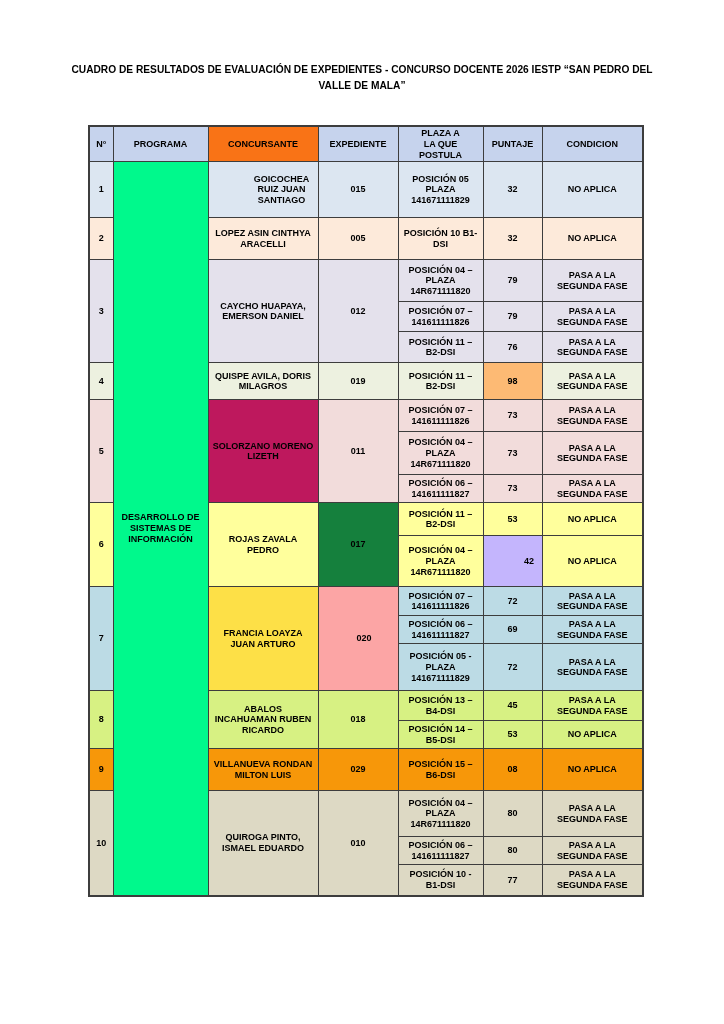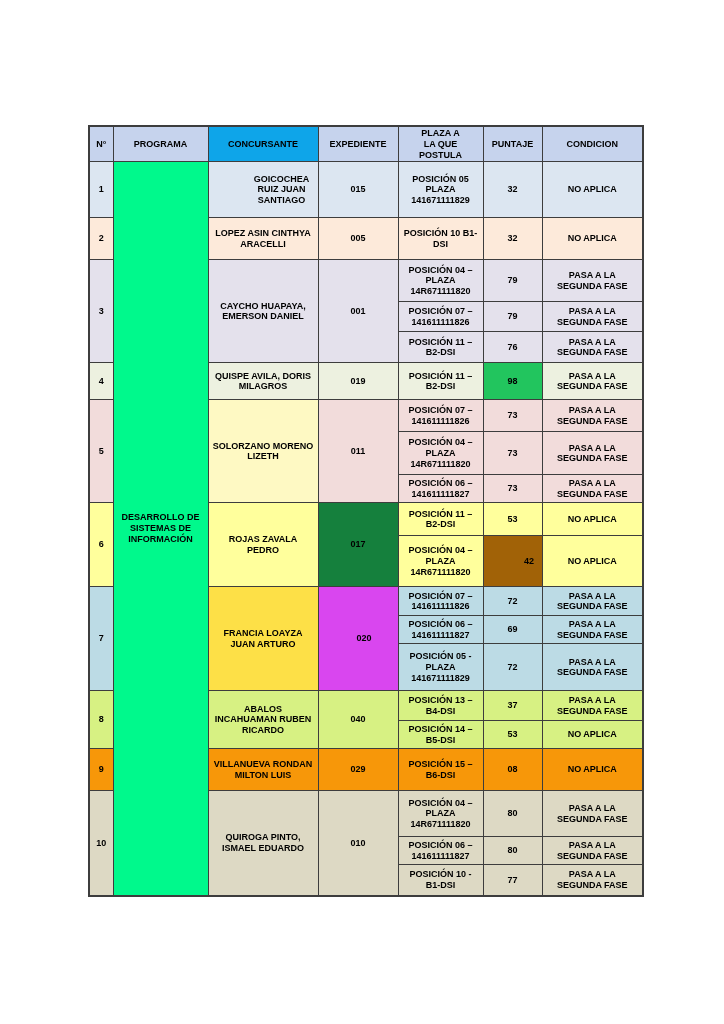--- a/index.html
+++ b/index.html
@@ -28,36 +28,37 @@
   th .hdr-narrow { display:inline-block; max-width:48px; }
   td.concursante { padding:0 15px; }
   td.condicion  { padding:0 10px; }
   td.programa   { padding:0 5px; }
   td.plaza      { padding:1px 4px; }
 </style>
 </head>
 <body>
 
 <div class="page">
+  <div class="title">CUADRO DE RESULTADOS DE EVALUACIÓN DE EXPEDIENTES - CONCURSO DOCENTE 2026 IESTP “SAN PEDRO DEL VALLE DE MALA”</div>
 
   <table class="results">
     <colgroup>
       <col style="width:24px">
       <col style="width:95px">
       <col style="width:110px">
       <col style="width:80px">
       <col style="width:85px">
       <col style="width:59px">
       <col style="width:101px">
     </colgroup>
     <thead>
         <tr>
           <th style="background: rgb(198, 211, 237);"><span>N°</span></th>
           <th style="background: rgb(198, 211, 237);"><span>PROGRAMA</span></th>
-          <th style="background: #0ea5e9;"><span>CONCURSANTE</span></th>
+          <th style="background: #f97316;"><span>CONCURSANTE</span></th>
           <th style="background: rgb(198, 211, 237);"><span>EXPEDIENTE</span></th>
           <th style="background: rgb(198, 211, 237);"><span class="hdr-narrow">PLAZA A LA QUE POSTULA</span></th>
           <th style="background: rgb(198, 211, 237);"><span>PUNTAJE</span></th>
           <th style="background: rgb(198, 211, 237);"><span>CONDICION</span></th>
         </tr>
       </thead>
     <tbody>
         <tr style="height: 56px;">
           <td class="num" style="background: rgb(220, 230, 241);">1</td>
           <td class="programa" rowspan="20" style="background: rgb(0, 249, 140);">DESARROLLO DE SISTEMAS DE INFORMACIÓN</td>
@@ -71,46 +72,46 @@
           <td class="num" style="background: rgb(253, 234, 218);">2</td>
           <td class="concursante" style="background: rgb(253, 234, 218);">LOPEZ ASIN CINTHYA ARACELLI</td>
           <td class="expediente" style="background: rgb(253, 234, 218);">005</td>
           <td class="plaza" style="background: rgb(253, 234, 218);">POSICIÓN 10 B1-DSI</td>
           <td class="puntaje" style="background: rgb(253, 234, 218);">32</td>
           <td class="condicion" style="background: rgb(253, 234, 218);">NO APLICA</td>
         </tr>
         <tr style="height: 42px;">
           <td class="num" rowspan="3" style="background: rgb(228, 225, 236);">3</td>
           <td class="concursante" rowspan="3" style="background: rgb(228, 225, 236);">CAYCHO HUAPAYA, EMERSON DANIEL</td>
-          <td class="expediente" rowspan="3" style="background: rgb(228, 225, 236);">001</td>
+          <td class="expediente" rowspan="3" style="background: rgb(228, 225, 236);">012</td>
           <td class="plaza" style="background: rgb(228, 225, 236);">POSICIÓN 04 – PLAZA 14R671111820</td>
           <td class="puntaje" style="background: rgb(228, 225, 236);">79</td>
           <td class="condicion" style="background: rgb(228, 225, 236);">PASA A LA SEGUNDA FASE</td>
         </tr>
         <tr style="height: 30px;">
           <td class="plaza" style="background: rgb(228, 225, 236);">POSICIÓN 07 – 141611111826</td>
           <td class="puntaje" style="background: rgb(228, 225, 236);">79</td>
           <td class="condicion" style="background: rgb(228, 225, 236);">PASA A LA SEGUNDA FASE</td>
         </tr>
         <tr style="height: 31px;">
           <td class="plaza" style="background: rgb(228, 225, 236);">POSICIÓN 11 – B2-DSI</td>
           <td class="puntaje" style="background: rgb(228, 225, 236);">76</td>
           <td class="condicion" style="background: rgb(228, 225, 236);">PASA A LA SEGUNDA FASE</td>
         </tr>
         <tr style="height: 37px;">
           <td class="num" style="background: rgb(237, 241, 224);">4</td>
           <td class="concursante" style="background: rgb(237, 241, 224);">QUISPE AVILA, DORIS MILAGROS</td>
           <td class="expediente" style="background: rgb(237, 241, 224);">019</td>
           <td class="plaza" style="background: rgb(237, 241, 224);">POSICIÓN 11 – B2-DSI</td>
-          <td class="puntaje" style="background: #22c55e; margin-top: 45px;">98</td>
+          <td class="puntaje" style="background: #fdba74; margin-top: 45px;">98</td>
           <td class="condicion" style="background: rgb(237, 241, 224);">PASA A LA SEGUNDA FASE</td>
         </tr>
         <tr style="height: 32px;">
           <td class="num" rowspan="3" style="background: rgb(242, 220, 219);">5</td>
-          <td class="concursante" rowspan="3" style="background: #fef9c3;">SOLORZANO MORENO LIZETH</td>
+          <td class="concursante" rowspan="3" style="background: #be185d;">SOLORZANO MORENO LIZETH</td>
           <td class="expediente" rowspan="3" style="background: rgb(242, 220, 219);">011</td>
           <td class="plaza" style="background: rgb(242, 220, 219);">POSICIÓN 07 – 141611111826</td>
           <td class="puntaje" style="background: rgb(242, 220, 219);">73</td>
           <td class="condicion" style="background: rgb(242, 220, 219);">PASA A LA SEGUNDA FASE</td>
         </tr>
         <tr style="height: 43px;">
           <td class="plaza" style="background: rgb(242, 220, 219);">POSICIÓN 04 – PLAZA 14R671111820</td>
           <td class="puntaje" style="background: rgb(242, 220, 219);">73</td>
           <td class="condicion" style="background: rgb(242, 220, 219);">PASA A LA SEGUNDA FASE</td>
         </tr>
@@ -122,47 +123,47 @@
         <tr style="height: 33px;">
           <td class="num" rowspan="2" style="background: rgb(255, 255, 156);">6</td>
           <td class="concursante" rowspan="2" style="background: rgb(255, 255, 156);">ROJAS ZAVALA PEDRO</td>
           <td class="expediente" rowspan="2" style="background: #15803d;">017</td>
           <td class="plaza" style="background: rgb(255, 255, 156);">POSICIÓN 11 – B2-DSI</td>
           <td class="puntaje" style="background: rgb(255, 255, 156);">53</td>
           <td class="condicion" style="background: rgb(255, 255, 156);">NO APLICA</td>
         </tr>
         <tr style="height: 51px;">
           <td class="plaza" style="background: rgb(255, 255, 156);">POSICIÓN 04 – PLAZA 14R671111820</td>
-          <td class="puntaje" style="background: #a16207; padding-left: 37px;">42</td>
+          <td class="puntaje" style="background: #c4b5fd; padding-left: 37px;">42</td>
           <td class="condicion" style="background: rgb(255, 255, 156);">NO APLICA</td>
         </tr>
         <tr style="height: 29px;">
           <td class="num" rowspan="3" style="background: rgb(188, 219, 229);">7</td>
           <td class="concursante" rowspan="3" style="background: #fde047;">FRANCIA LOAYZA JUAN ARTURO</td>
-          <td class="expediente" rowspan="3" style="background: #d946ef; padding-left: 16px;">020</td>
+          <td class="expediente" rowspan="3" style="background: #fca5a5; padding-left: 16px;">020</td>
           <td class="plaza" style="background: rgb(188, 219, 229);">POSICIÓN 07 – 141611111826</td>
           <td class="puntaje" style="background: rgb(188, 219, 229);">72</td>
           <td class="condicion" style="background: rgb(188, 219, 229);">PASA A LA SEGUNDA FASE</td>
         </tr>
         <tr style="height: 28px;">
           <td class="plaza" style="background: rgb(188, 219, 229);">POSICIÓN 06 – 141611111827</td>
           <td class="puntaje" style="background: rgb(188, 219, 229);">69</td>
           <td class="condicion" style="background: rgb(188, 219, 229);">PASA A LA SEGUNDA FASE</td>
         </tr>
         <tr style="height: 47px;">
           <td class="plaza" style="background: rgb(188, 219, 229);">POSICIÓN 05 - PLAZA 141671111829</td>
           <td class="puntaje" style="background: rgb(188, 219, 229);">72</td>
           <td class="condicion" style="background: rgb(188, 219, 229);">PASA A LA SEGUNDA FASE</td>
         </tr>
         <tr style="height: 30px;">
           <td class="num" rowspan="2" style="background: rgb(215, 241, 131);">8</td>
           <td class="concursante" rowspan="2" style="background: rgb(215, 241, 131);">ABALOS INCAHUAMAN RUBEN RICARDO</td>
-          <td class="expediente" rowspan="2" style="background: rgb(215, 241, 131);">040</td>
+          <td class="expediente" rowspan="2" style="background: rgb(215, 241, 131);">018</td>
           <td class="plaza" style="background: rgb(215, 241, 131);">POSICIÓN 13 – B4-DSI</td>
-          <td class="puntaje" style="background: rgb(215, 241, 131);">37</td>
+          <td class="puntaje" style="background: rgb(215, 241, 131);">45</td>
           <td class="condicion" style="background: rgb(215, 241, 131);">PASA A LA SEGUNDA FASE</td>
         </tr>
         <tr style="height: 28px;">
           <td class="plaza" style="background: rgb(215, 241, 131); margin-top: 44px;">POSICIÓN 14 – B5-DSI</td>
           <td class="puntaje" style="background: rgb(215, 241, 131);">53</td>
           <td class="condicion" style="background: rgb(215, 241, 131);">NO APLICA</td>
         </tr>
         <tr style="height: 42px;">
           <td class="num" style="background: rgb(247, 151, 9);">9</td>
           <td class="concursante" style="background: rgb(247, 151, 9);">VILLANUEVA RONDAN MILTON LUIS</td>

